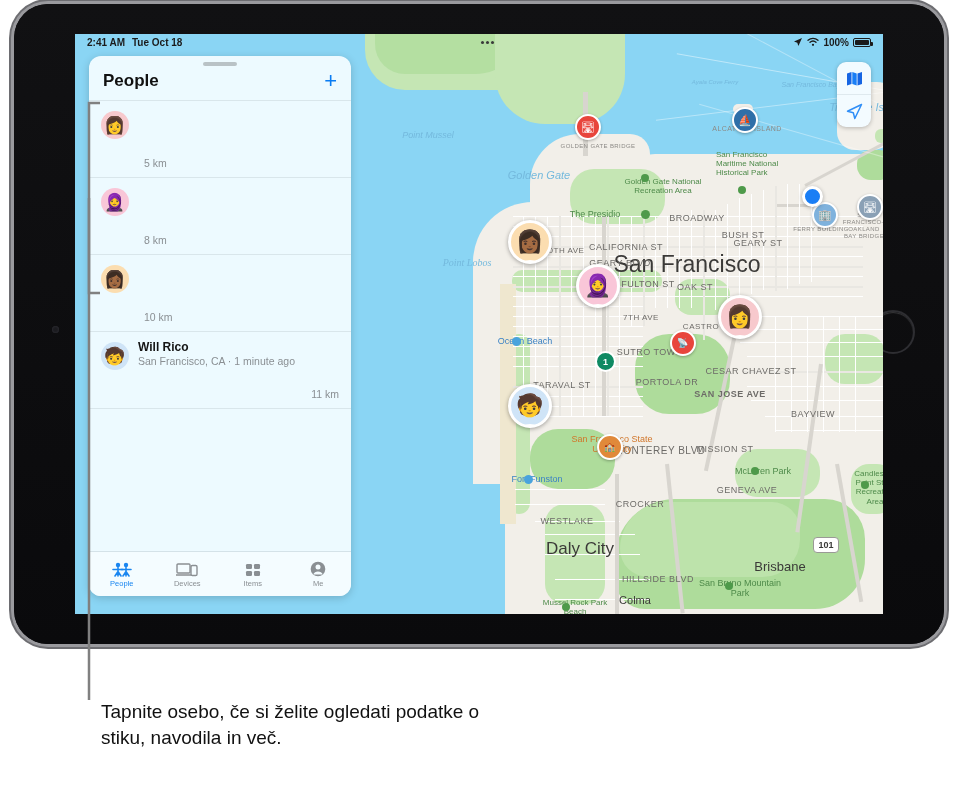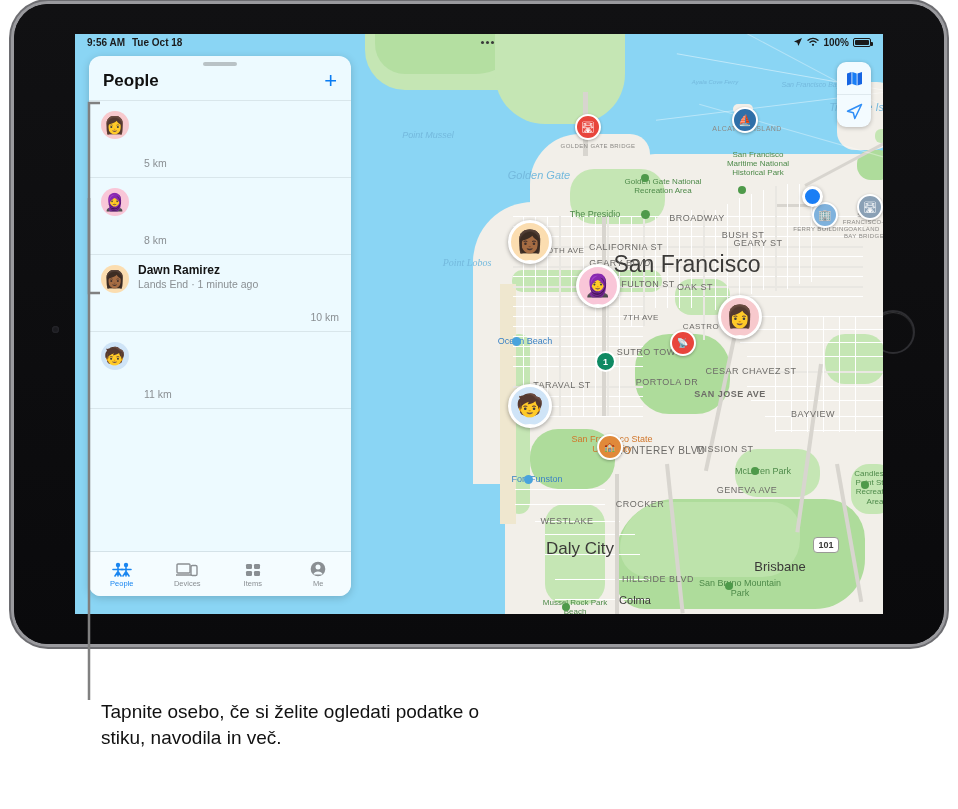--- a/index.html
+++ b/index.html
@@ -292,21 +292,21 @@
           <div class="mlabel water-l" style="left: 353px; top: 101px; font-size: 9px; transform: translate(-50%, -50%); text-align: center;">Point Mussel</div>
           <div class="mlabel water-l" style="left: 792px; top: 73px; font-size: 11px; transform: translate(-50%, -50%); text-align: center;">Treasure Island</div>
           <div class="mlabel water-l" style="left: 745px; top: 50px; font-size: 7px; transform: translate(-50%, -50%); text-align: center;">San Francisco Bay Ferry</div>
           <div class="mlabel water-l" style="left: 640px; top: 48px; font-size: 6px; transform: translate(-50%, -50%); text-align: center;">Ayala Cove Ferry</div>
         </div>
       <div id="map-poi-labels">
           <div class="mlabel poiblue" style="left: 450px; top: 307px; font-size: 9px; transform: translate(-50%, -50%); text-align: center; white-space: normal; max-width: 84px; line-height: 1.15;">Ocean Beach</div>
           <div class="mlabel poiblue" style="left: 462px; top: 445px; font-size: 9px; transform: translate(-50%, -50%); text-align: center; white-space: normal; max-width: 84px; line-height: 1.15;">Fort Funston</div>
           <div class="mlabel park" style="left: 520px; top: 180px; font-size: 9px; transform: translate(-50%, -50%); text-align: center; white-space: normal; max-width: 84px; line-height: 1.15;">The Presidio</div>
           <div class="mlabel park" style="left: 588px; top: 152px; font-size: 8px; transform: translate(-50%, -50%); text-align: center; white-space: normal; max-width: 84px; line-height: 1.15;">Golden Gate National Recreation Area</div>
-          <div class="mlabel park" style="left: 683px; top: 130px; font-size: 8px; transform: translate(-50%, -50%); text-align: center; white-space: normal; max-width: 84px; line-height: 1.15;">San Francisco Maritime National Historical Park</div>
+          <div class="mlabel park" style="left: 683px; top: 130px; font-size: 8px; transform: translate(-50%, -50%); white-space: normal; max-width: 84px; line-height: 1.15;">San Francisco Maritime National Historical Park</div>
           <div class="mlabel " style="left: 537px; top: 410px; font-size: 9px; transform: translate(-50%, -50%); text-align: center; white-space: normal; max-width: 84px; line-height: 1.15; color: rgb(209, 118, 42);">San Francisco State University</div>
           <div class="mlabel park" style="left: 688px; top: 437px; font-size: 9px; transform: translate(-50%, -50%); text-align: center; white-space: normal; max-width: 84px; line-height: 1.15;">McLaren Park</div>
           <div class="mlabel park" style="left: 665px; top: 554px; font-size: 9px; transform: translate(-50%, -50%); text-align: center; white-space: normal; max-width: 84px; line-height: 1.15;">San Bruno Mountain Park</div>
           <div class="mlabel park" style="left: 500px; top: 573px; font-size: 8px; transform: translate(-50%, -50%); text-align: center; white-space: normal; max-width: 84px; line-height: 1.15;">Mussel Rock Park Beach</div>
           <div class="mlabel park" style="left: 800px; top: 453px; font-size: 8px; transform: translate(-50%, -50%); text-align: center; white-space: normal; max-width: 84px; line-height: 1.15;">Candlestick Point State Recreation Area</div>
           <div class="mlabel " style="left: 672px; top: 95px; font-size: 7px; transform: translate(-50%, -50%); text-align: center; white-space: normal; max-width: 84px; line-height: 1.15; color: rgb(140, 138, 134); letter-spacing: 0.4px;">ALCATRAZ ISLAND</div>
           <div class="mlabel " style="left: 523px; top: 112px; font-size: 6px; transform: translate(-50%, -50%); text-align: center; white-space: normal; max-width: 84px; line-height: 1.15; color: rgb(140, 138, 134); letter-spacing: 0.4px;">GOLDEN GATE BRIDGE</div>
           <div class="mlabel " style="left: 746px; top: 195px; font-size: 6px; transform: translate(-50%, -50%); text-align: center; white-space: normal; max-width: 84px; line-height: 1.15; color: rgb(140, 138, 134); letter-spacing: 0.4px;">FERRY BUILDING</div>
           <div class="mlabel " style="left: 789px; top: 192px; font-size: 6px; transform: translate(-50%, -50%); text-align: center; white-space: normal; max-width: 84px; line-height: 1.15; color: rgb(140, 138, 134); letter-spacing: 0.4px;">SAN FRANCISCO–OAKLAND BAY BRIDGE</div>
         </div>
@@ -335,21 +335,21 @@
       <div class="poi-dot" style="left:487px;top:569px;width:8px;height:8px;background:#4e9a4a;"></div>
       <div class="poi-dot" style="left:786px;top:447px;width:8px;height:8px;background:#4e9a4a;"></div>
       <div class="poi-dot" style="left:437px;top:303px;width:9px;height:9px;background:#49a3dd;"></div>
       <div class="poi-dot" style="left:449px;top:441px;width:9px;height:9px;background:#49a3dd;"></div>
 
       <div class="user-dot" style="left:727px;top:152px;"></div>
     </div>
 
     <div id="statusbar">
       <div id="sb-left">
-        <span>9:56 AM</span>
+        <span>2:41 AM</span>
         <span>Tue Oct 18</span>
       </div>
       <div id="sb-center">
         <i></i>
           <i></i>
           <i></i>
       </div>
       <div id="sb-right">
         <span>
           <svg width="10" height="10" viewBox="0 0 10 10">
@@ -395,28 +395,28 @@
           <div class="prow">
             <div class="pav" style="background:#f7c9cd">👩</div>
             <div class="pdist">5 km</div>
           </div>
           <div class="prow">
             <div class="pav" style="background:#f9c6d8">🧕</div>
             <div class="pdist">8 km</div>
           </div>
           <div class="prow">
             <div class="pav" style="background:#fbddb0">👩🏾</div>
-            <div class="pmid">
-              <div class="pname">Dawn Ramirez</div>
-              <div class="psub">Lands End · 1 minute ago</div>
-            </div>
             <div class="pdist">10 km</div>
           </div>
           <div class="prow">
             <div class="pav" style="background:#cfe4f7">🧒</div>
+            <div class="pmid">
+              <div class="pname">Will Rico</div>
+              <div class="psub">San Francisco, CA · 1 minute ago</div>
+            </div>
             <div class="pdist">11 km</div>
           </div>
         </div>
       <div id="panel-spacer"></div>
       <div id="tabbar">
           <div class="tab active">
             <div class="tab-icon">
               <svg width="20" height="15" viewBox="0 0 20 15">
                 <circle cx="6" cy="3" r="2.2" fill="currentColor"></circle>
                 <circle cx="14" cy="3" r="2.2" fill="currentColor"></circle>

